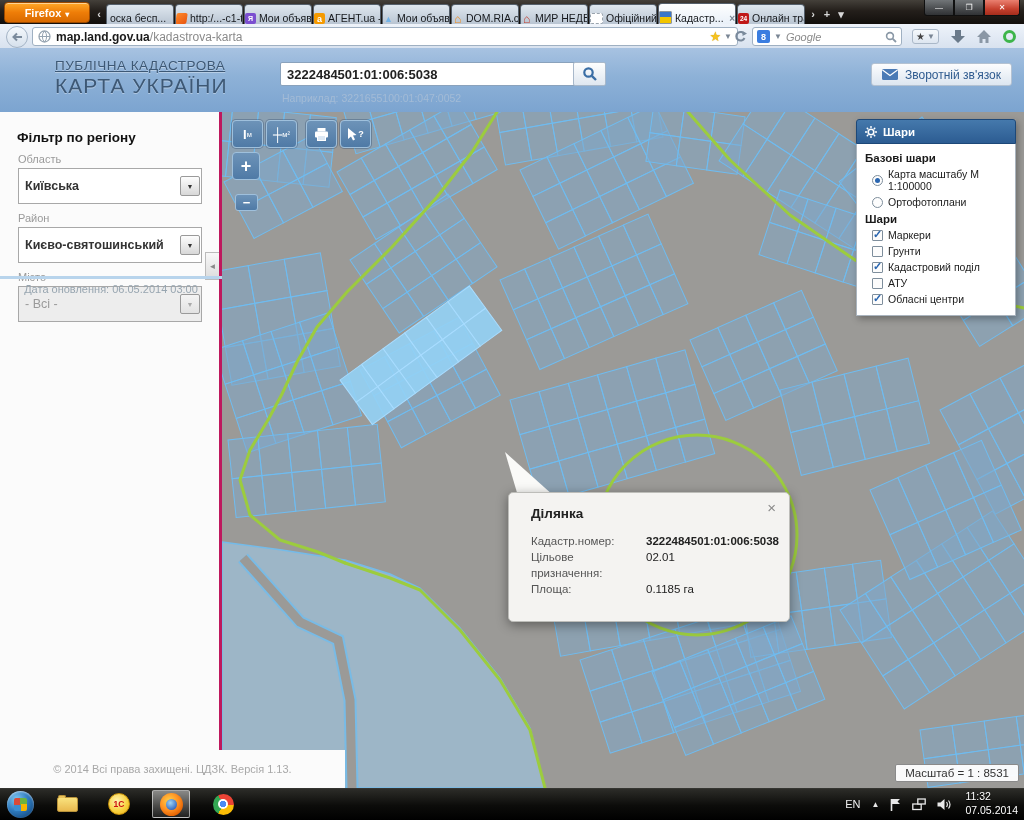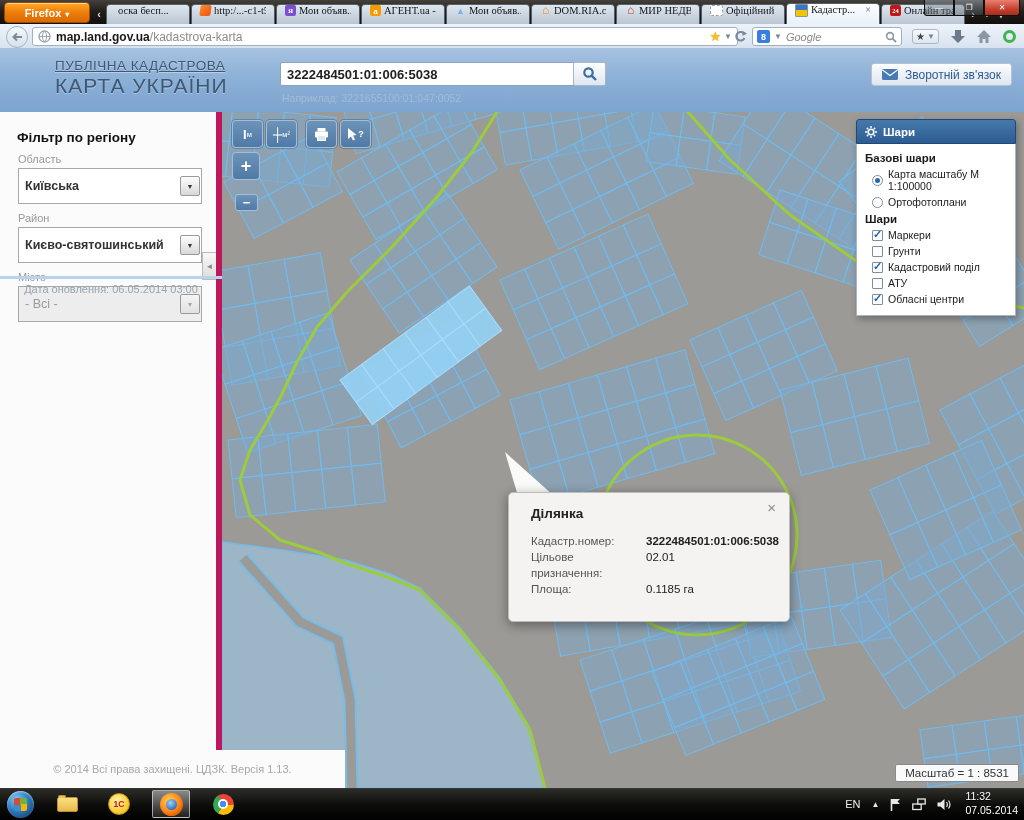--- a/index.html
+++ b/index.html
@@ -10,23 +10,23 @@
   .titlebar{position:absolute;left:0;top:0;width:1024px;height:24px;
     background:linear-gradient(180deg,#44403a 0%,#241f1b 45%,#120f0c 100%);display:flex;align-items:flex-end;}
   .fx-btn{position:absolute;left:4px;top:2px;width:84px;height:19px;border-radius:4px;
     background:linear-gradient(#ffa828,#ee7d08 50%,#d96a00);border:1px solid #9c4a00;
     box-shadow:inset 0 1px 0 rgba(255,255,255,.5);color:#fff;font-size:11px;font-weight:bold;
     display:flex;align-items:center;justify-content:center;gap:4px;cursor:pointer;}
   .fx-caret::after{content:"▾";font-size:8px;}
   .tab-scroll{width:14px;height:18px;margin-bottom:1px;color:#d8d8d8;font-size:11px;font-weight:bold;
     display:flex;align-items:center;justify-content:center;cursor:pointer;}
   .tabs{display:flex;align-items:flex-end;margin-left:90px;}
-  .tab{flex:0 0 66px;width:66px;height:19px;margin:0 1px 0 0;padding:0 8px;border-radius:4px 4px 0 0;
+  .tab{flex:0 0 66px;width:66px;height:19px;margin:0 1px 0 0;padding:0 0;border-radius:4px 4px 0 0;
     background:linear-gradient(#dfe7ef,#b9c5d2);border:1px solid #55606c;border-bottom:none;
-    display:flex;align-items:flex-start;gap:3px;font-size:10.5px;color:#15181c;overflow:hidden;cursor:pointer;font-family:Liberation Serif, serif;}
+    display:flex;align-items:flex-end;gap:3px;font-size:10.5px;color:#15181c;overflow:hidden;cursor:pointer;}
   .tab .tab-label{white-space:nowrap;overflow:hidden;}
   .tab.active{flex:0 0 76px;width:76px;height:20px;background:linear-gradient(#feffff,#e9f0f8);}
   .tab-close{margin-left:auto;color:#7a8692;font-size:10px;font-weight:bold;cursor:pointer;}
   .fav{flex:0 0 11px;width:11px;height:11px;border-radius:2px;display:inline-flex;
     align-items:center;justify-content:center;color:#fff;font-weight:bold;}
   .fav.none{flex:0 0 0;width:0;height:0;}
   .fav.orange-doc{background:linear-gradient(135deg,#ff8a2a,#e85510);transform:skewX(-8deg);}
   .fav.purple-r{background:#7b4fd0;}  .fav.purple-r::after{content:"Я";font-size:7px;}
   .fav.agent-a{background:#f59a00;}   .fav.agent-a::after{content:"a";font-size:9px;}
   .fav.blue-arrow{background:transparent;color:#74b4e8;} .fav.blue-arrow::after{content:"▲";font-size:9px;}
@@ -86,21 +86,21 @@
   .cad-search-btn{position:absolute;left:573px;top:14px;width:33px;height:24px;border:1px solid #a8b8ca;
     border-radius:2px;background:linear-gradient(#fdfefe,#dfe7f0);display:flex;align-items:center;justify-content:center;cursor:pointer;}
   .hint{position:absolute;left:282px;top:44px;font-size:10.5px;color:#a3bbd6;}
   .feedback-btn{position:absolute;right:12px;top:15px;height:23px;padding:0 10px;border:1px solid #b4c2d2;
     border-radius:3px;background:linear-gradient(#fcfdfe,#dde6f0);display:flex;align-items:center;gap:7px;
     font-family:"Liberation Sans",sans-serif;font-size:12px;color:#2f5b8f;cursor:pointer;}
 
   
   .content{position:absolute;left:0;top:112px;width:1024px;height:676px;}
   .sidebar{position:absolute;left:0;top:0;width:222px;height:676px;background:#fbfbfb;
-    border-right:6px solid #be185d;box-sizing:border-box;}
+    border-right:3px solid #be185d;box-sizing:border-box;}
   .sb-title{margin:18px 0 4px 17px;font-size:13.5px;font-weight:bold;color:#111;}
   .sb-label{margin:8px 0 3px 18px;font-size:11px;color:#9a9a9a;}
   .sb-select{margin-left:18px;width:184px;height:36px;border:1px solid #a8a8a8;background:#fff;
     display:flex;align-items:center;box-sizing:border-box;cursor:pointer;}
   .sb-select .val{flex:1;padding-left:6px;font-size:12.5px;font-weight:bold;color:#333;
     white-space:nowrap;overflow:hidden;}
   .sb-select .dd{width:18px;height:18px;margin-right:1px;border:1px solid #9a9a9a;border-radius:2px;
     background:linear-gradient(#fdfdfd,#d8d8d8);display:flex;align-items:center;justify-content:center;
     font-size:7px;color:#333;}
   .sb-select .dd::after{content:"▼";}

